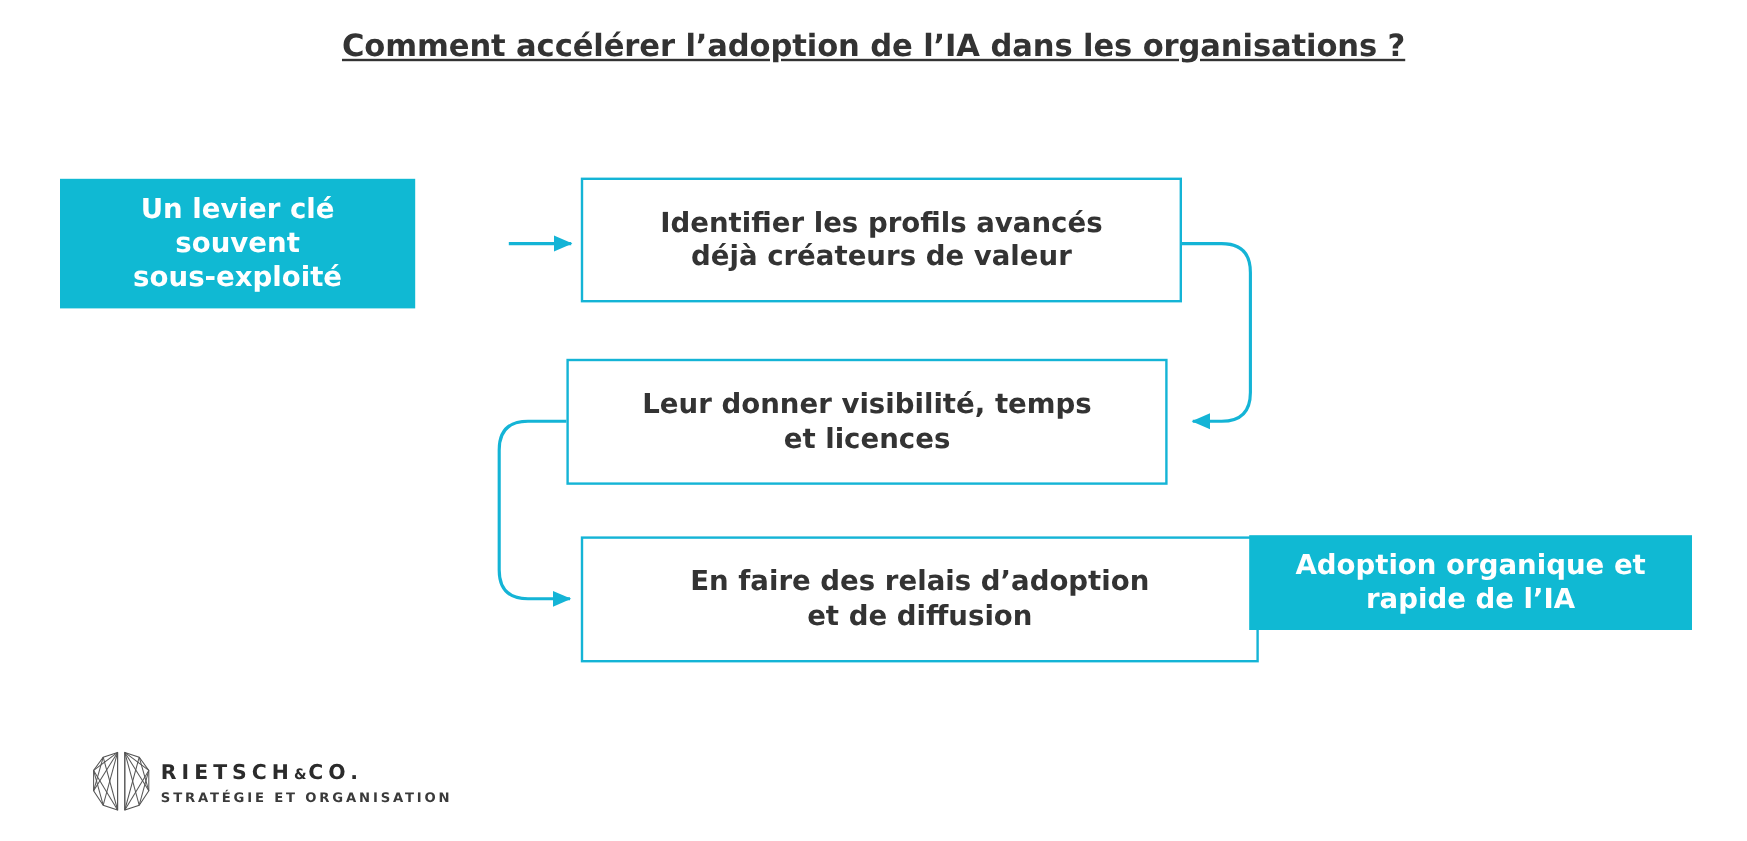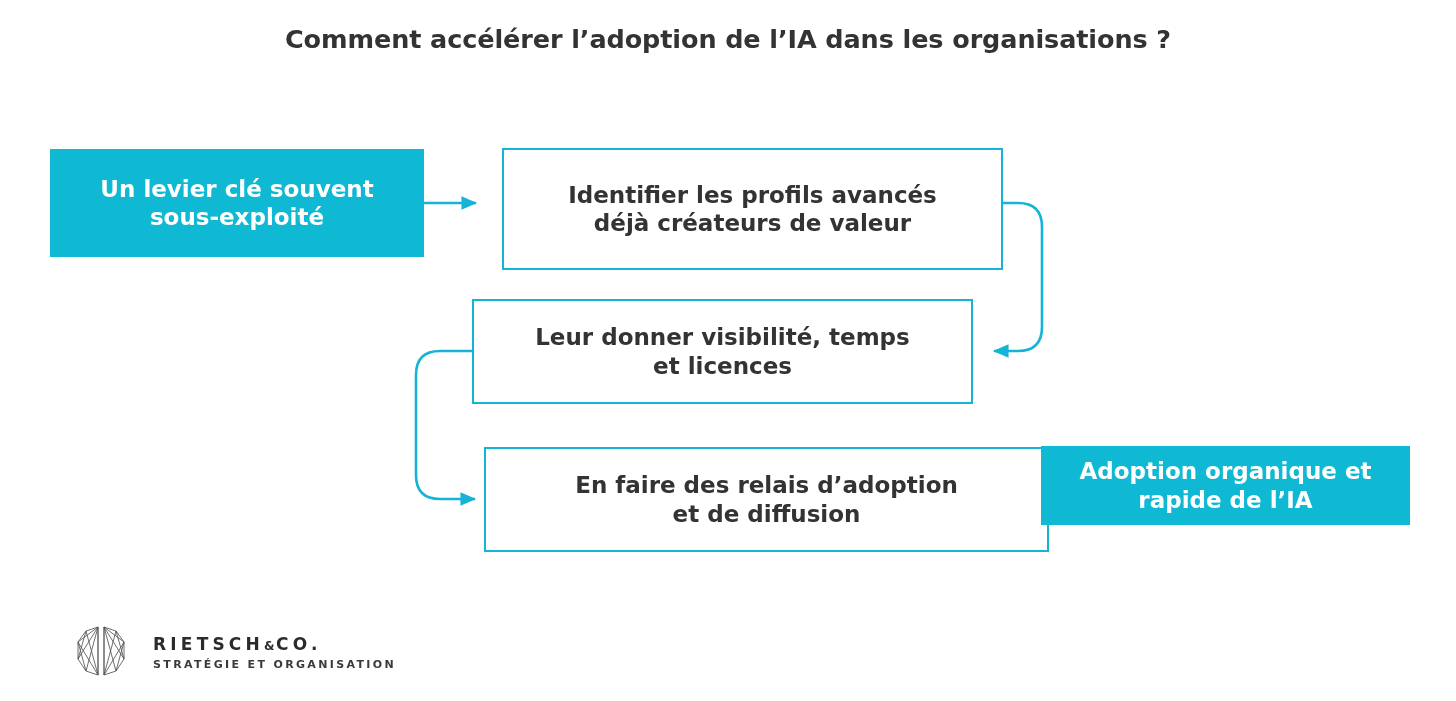--- a/index.html
+++ b/index.html
@@ -28,20 +28,21 @@
     left: 0;
     right: 0;
     top: 24px;
     text-align: center;
     font-size: 25.5px;
     font-weight: 700;
     color: #333333;
     letter-spacing: -0.1px;
     line-height: 1.2;
     white-space: nowrap;
+    text-decoration: underline;
   }
 
   
   .connectors {
     position: absolute;
     left: 0;
     top: 0;
     width: 1456px;
     height: 701px;
     pointer-events: none;
@@ -70,34 +71,34 @@
     font-weight: 700;
     font-size: 23px;
   }
   .node-label {
     display: block;
     padding: 0 14px;
     white-space: pre-line;
   }
 
   
-  #node-start   { left: 50px;   top: 149px; width: 374px; height: 108px; }
-  #node-step-1  { left: 484px;  top: 148px; width: 501px; height: 122px; margin-left: 18px; }
+  #node-start   { left: 50px;   top: 149px; width: 296px; height: 108px; }
+  #node-step-1  { left: 484px;  top: 148px; width: 501px; height: 104px; }
   #node-step-2  { left: 472px;  top: 299px; width: 501px; height: 105px; }
   #node-step-3  { left: 484px;  top: 447px; width: 565px; height: 105px; align-items: center; }
   #node-outcome { left: 1041px; top: 446px; width: 369px; height: 79px; }
 
   
   .logo {
     position: absolute;
     left: 75px;
     top: 622px;
     display: flex;
     align-items: center;
-    gap: 26px;
+    gap: 7px;
   }
   .logo-mark {
     width: 52px;
     height: 58px;
     display: block;
   }
   .logo-text {
     display: flex;
     flex-direction: column;
     gap: 6px;

